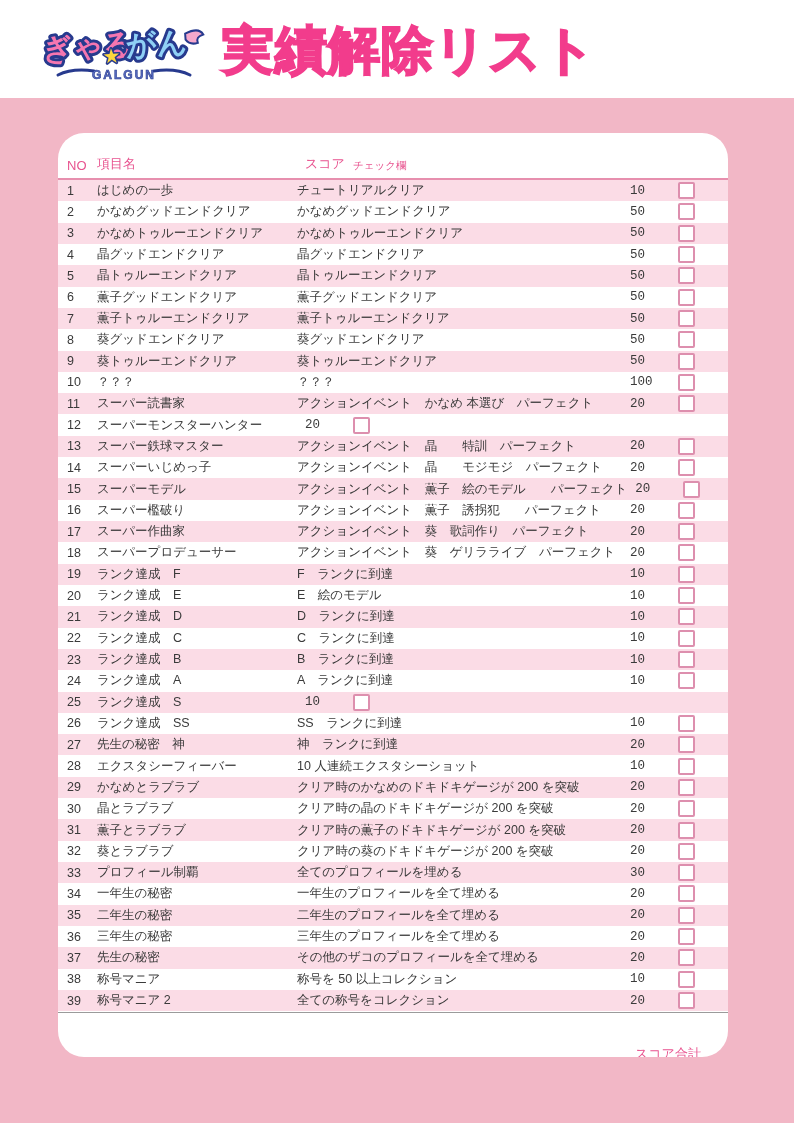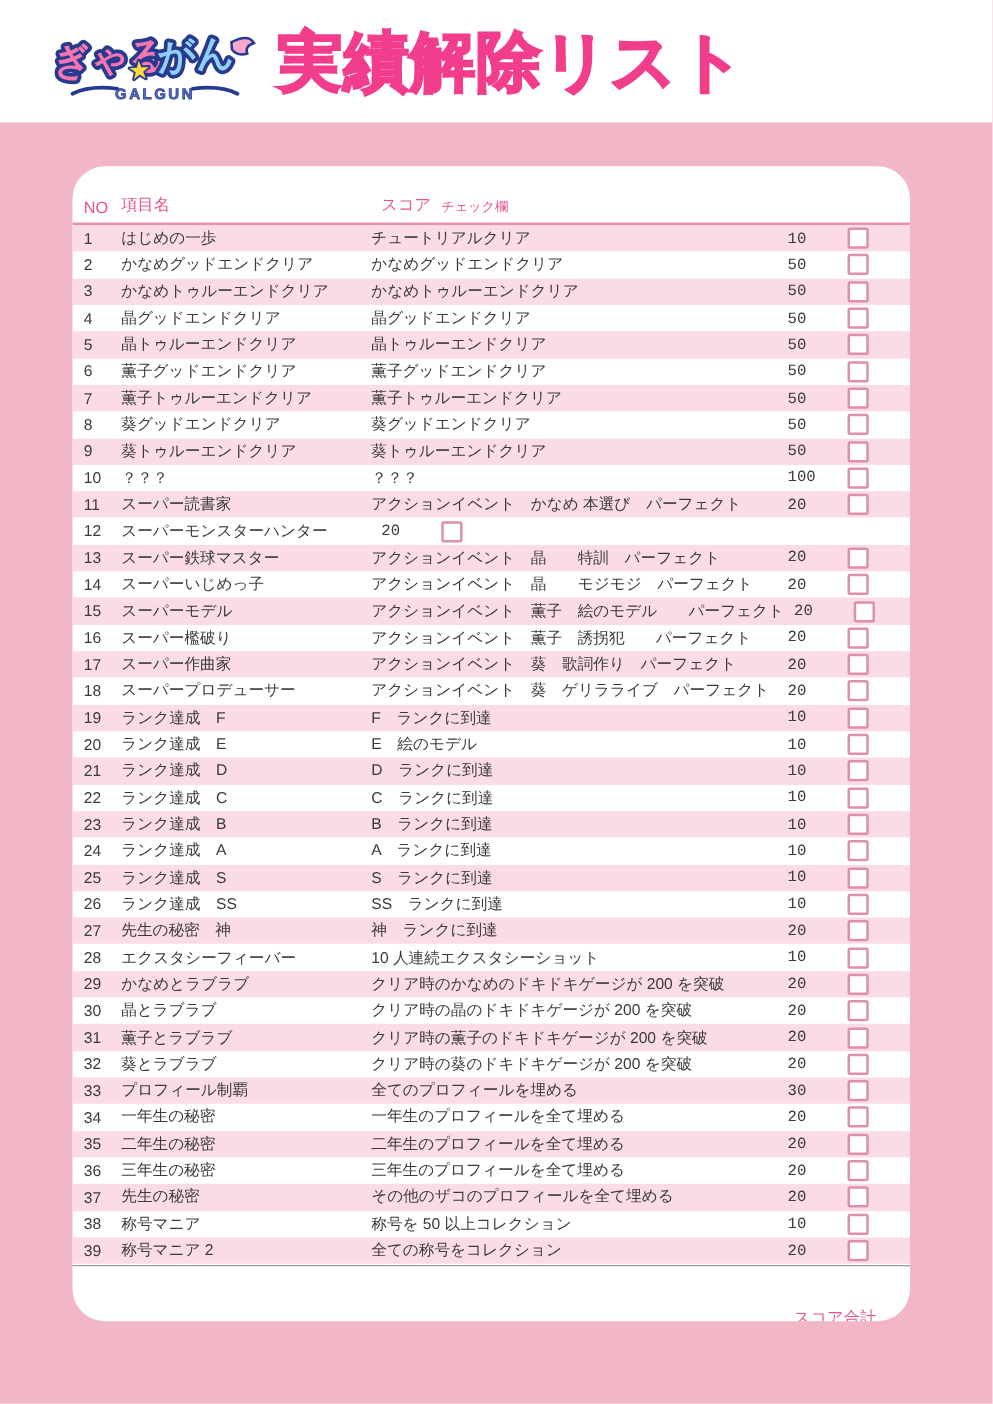--- a/index.html
+++ b/index.html
@@ -237,21 +237,20 @@
       <div class="row">
         <div class="c-no">24</div>
         <div class="c-name">ランク達成　A</div>
         <div class="c-cond">A　ランクに到達</div>
         <div class="c-score">10</div>
         <div class="c-check"><span class="checkbox"></span></div>
       </div>
       <div class="row alt">
         <div class="c-no">25</div>
         <div class="c-name">ランク達成　S</div>
-        <div class="c-cond">S　ランクに到達</div>
         <div class="c-score">10</div>
         <div class="c-check"><span class="checkbox"></span></div>
       </div>
       <div class="row">
         <div class="c-no">26</div>
         <div class="c-name">ランク達成　SS</div>
         <div class="c-cond">SS　ランクに到達</div>
         <div class="c-score">10</div>
         <div class="c-check"><span class="checkbox"></span></div>
       </div>

